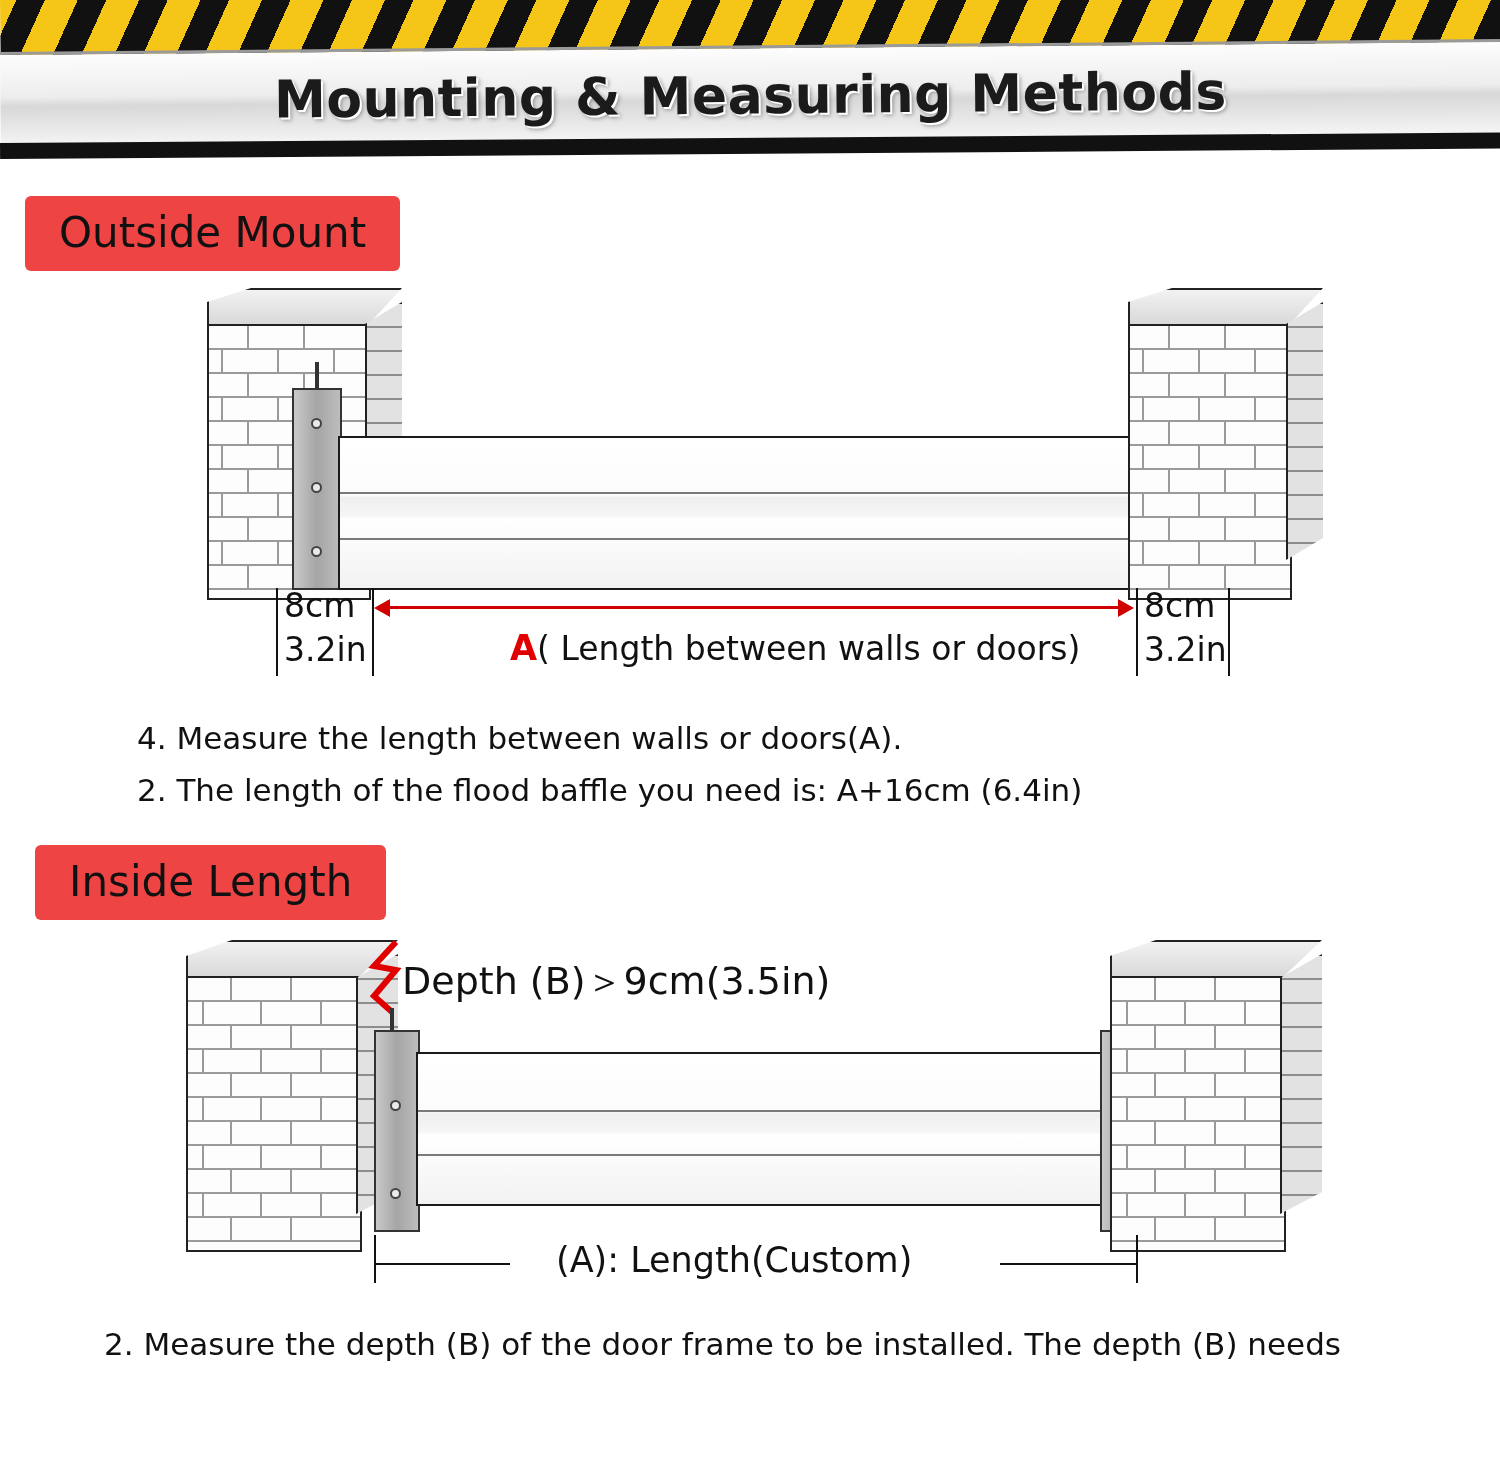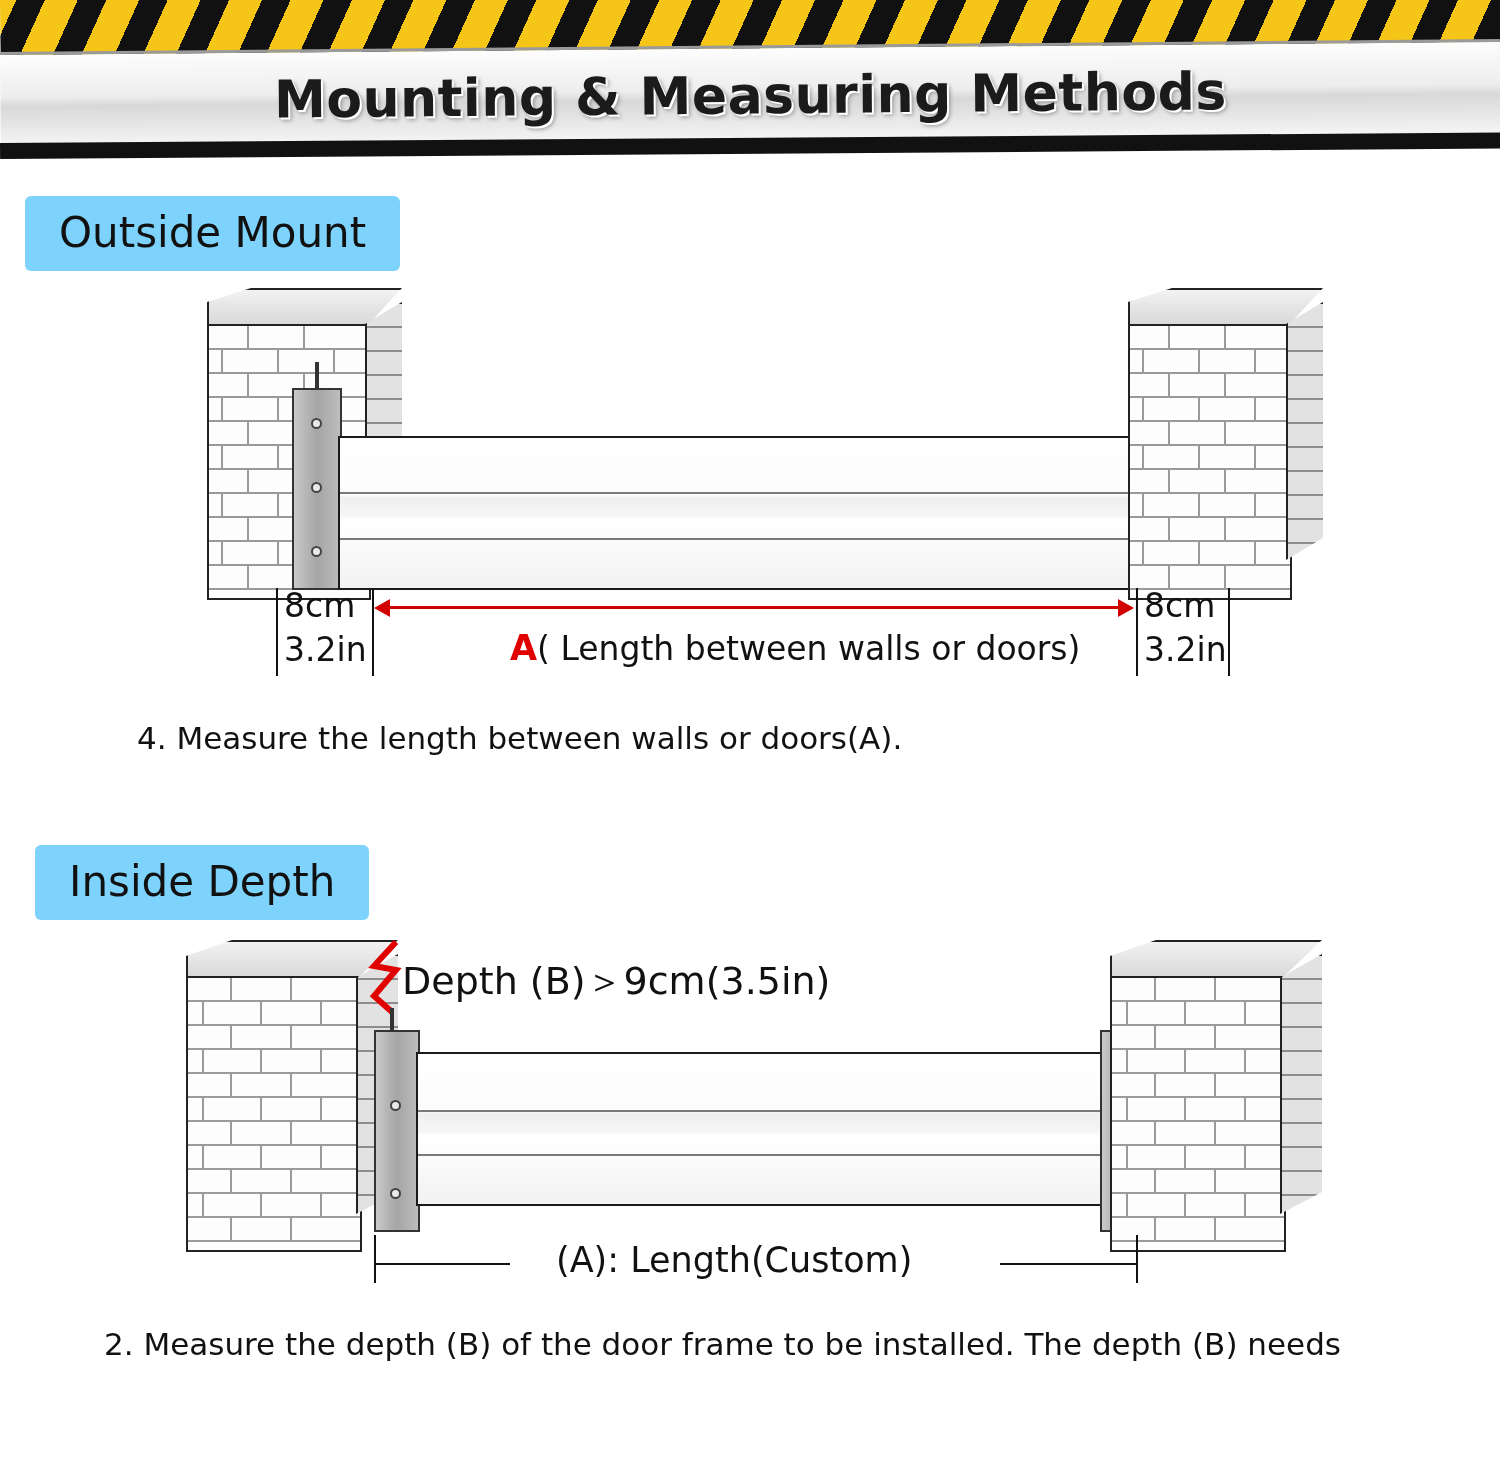--- a/index.html
+++ b/index.html
@@ -64,21 +64,21 @@
     font-weight: bold;
     letter-spacing: 0.5px;
     color: #1b1b1b;
     text-shadow: 2px 2px 0 #ffffff, 3px 3px 4px rgba(0,0,0,0.35);
     white-space: nowrap;
   }
 
   
   .pill {
     display: inline-block;
-    background: #7dd3fc;
+    background: #ef4444;
     color: #111;
     font-size: 42px;
     padding: 12px 34px 14px 34px;
     border-radius: 6px;
   }
 
   
   .abs { position: absolute; }
 
   .caption {
@@ -332,24 +332,25 @@
   <div class="abs caption" style="left:1144px; top:-2px; font-size:33px;">8cm</div>
   <div class="abs caption" style="left:1144px; top:42px; font-size:33px;">3.2in</div>
 
   <div class="abs" style="left:510px; top:40px;text-align:right;">
     <span class="red" style="font-size:35px;">A</span><span class="caption" style="font-size:33px;">( Length between walls or doors)</span>
   </div>
 </div>
 
 <div class="abs" style="left:137px; top:720px;">
   <div class="note" style="margin-bottom:16px;">4. Measure the length between walls or doors(A).</div>
+  <div class="note">2. The length of the flood baffle you need is: A+16cm (6.4in)</div>
 </div>
 
 <div class="abs" style="left:35px; top:845px;">
-  <span class="pill">Inside Depth</span>
+  <span class="pill">Inside Length</span>
 </div>
 
 <div class="abs" style="left:0; top:930px; width:1500px; height:330px;">
 
   <div class="pier" style="left:186px; top:10px; width:212px; height:308px;">
     <div class="top" style="left:0; top:0; width:212px; height:38px;
          clip-path: polygon(0 16px, 46px 0, 212px 0, 172px 38px, 0 38px);"></div>
     <div class="face" style="left:0; top:36px; width:172px; height:272px;"></div>
     <div class="side" style="left:170px; top:14px; width:42px; height:264px;
          clip-path: polygon(0 24px, 42px 0, 42px 238px, 0 260px);"></div>

